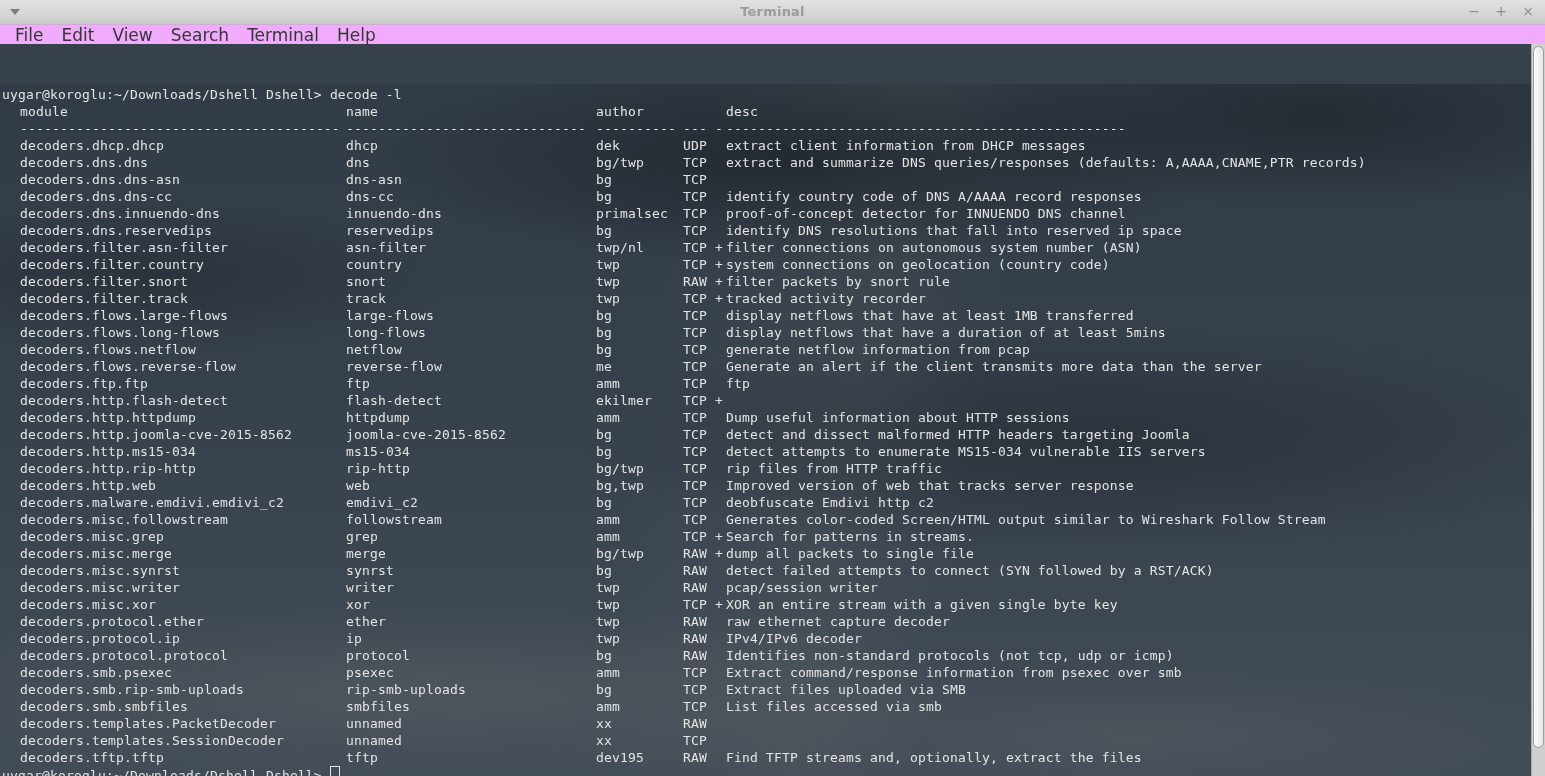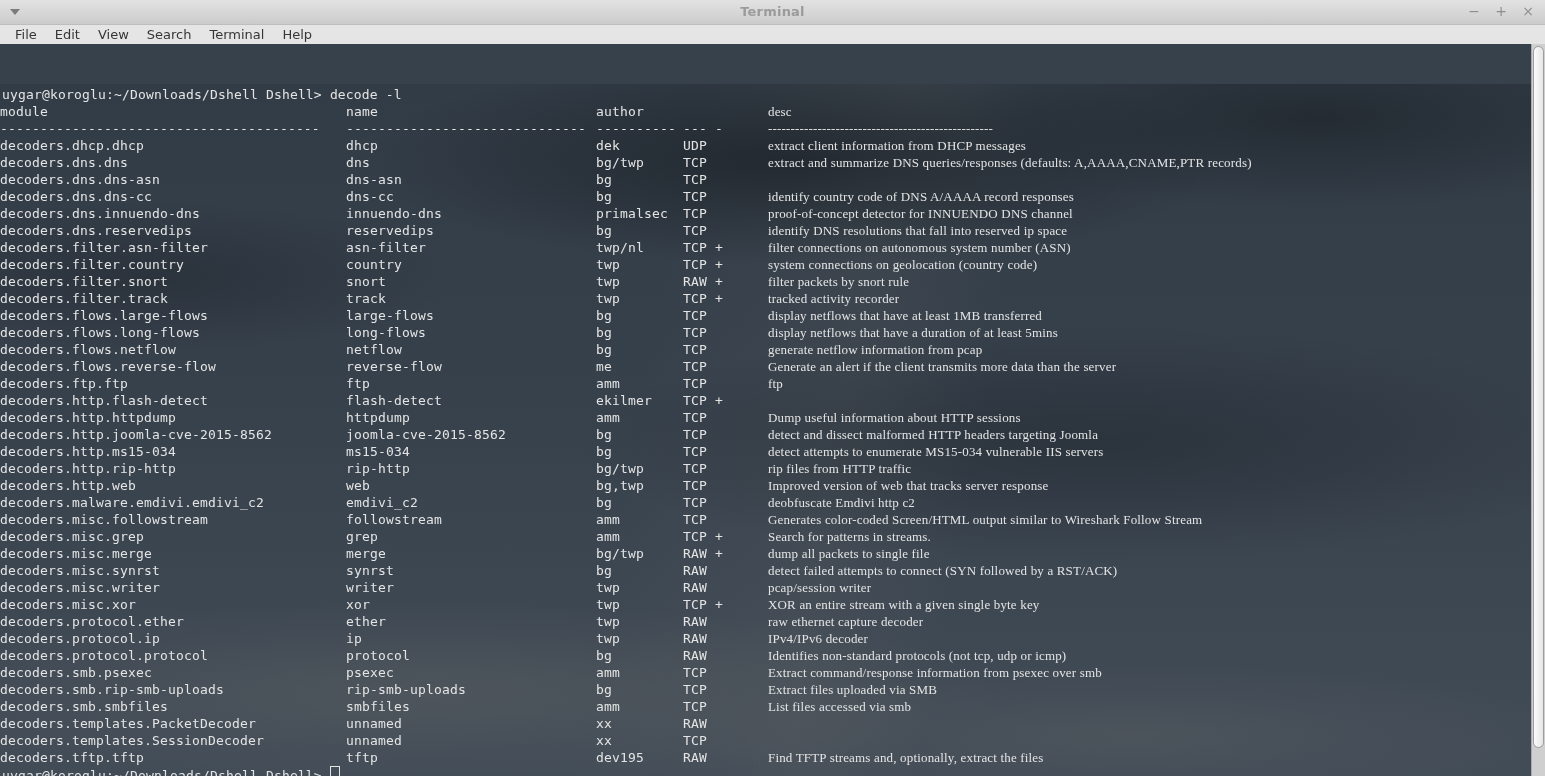--- a/index.html
+++ b/index.html
@@ -24,22 +24,22 @@
     font-weight:bold;font-size:13px;color:#9b9b9b;letter-spacing:.2px;
   }
   .win-buttons{
     position:absolute;right:10px;top:3px;display:flex;gap:13px;
     color:#8e8e8e;font-size:14px;line-height:17px;
   }
   .win-btn{width:14px;text-align:center;cursor:default;}
   
   .menubar{
     position:absolute;top:25px;left:0;right:0;height:19px;
-    background:#e5e5e5;display:flex;align-items:center;
-    font-size:13px;color:#363636;padding-left:6px;
+    background:#f0abfc;display:flex;align-items:center;
+    font-size:17px;color:#363636;padding-left:6px;
   }
   .menu-item{padding:1px 9px;}
   
   .terminal{
     position:absolute;top:44px;left:0;right:14px;bottom:0;
     font-family:"DejaVu Sans Mono","Liberation Mono",monospace;
     font-size:13px;line-height:17px;letter-spacing:.17px;color:#e4e4e4;
     background:
       radial-gradient(ellipse 620px 150px at 52% 11%, rgba(14,18,23,.50), transparent 70%),
       radial-gradient(ellipse 520px 130px at 86% 5%,  rgba(14,18,23,.42), transparent 70%),
@@ -49,25 +49,25 @@
       radial-gradient(ellipse 640px 100px at 74% 94%, rgba(160,150,134,.11), transparent 70%),
       linear-gradient(100deg, transparent 42%, rgba(150,144,132,.08) 55%, transparent 63%),
       linear-gradient(to bottom,#323c46 0%,#37414c 45%,#3e4853 78%,#424c57 100%);
     overflow:hidden;
     margin-top:40px;
   }
   .term-inner{padding-top:2px;}
   .line{position:relative;height:17px;white-space:pre;}
   .abs{position:absolute;top:0;white-space:pre;}
   .col-prompt{left:2px;}
-  .col-module{left:0;}
+  .col-module{left:20px;}
   .col-name{left:346px;}
   .col-author{left:596px;}
   .col-proto{left:683px;}
-  .col-desc{left:768px;font-family:Liberation Serif, serif;}
+  .col-desc{left:726px;}
   .cursor{
     display:inline-block;width:8px;height:14px;margin-left:8px;
     border:1px solid #e4e4e4;vertical-align:-2px;background:transparent;
   }
   
   .scrollbar{
     position:absolute;top:44px;right:0;bottom:0;width:14px;
     background:#cfcfcf;border-left:1px solid #ababab;box-sizing:border-box;
   }
   .scroll-thumb{

